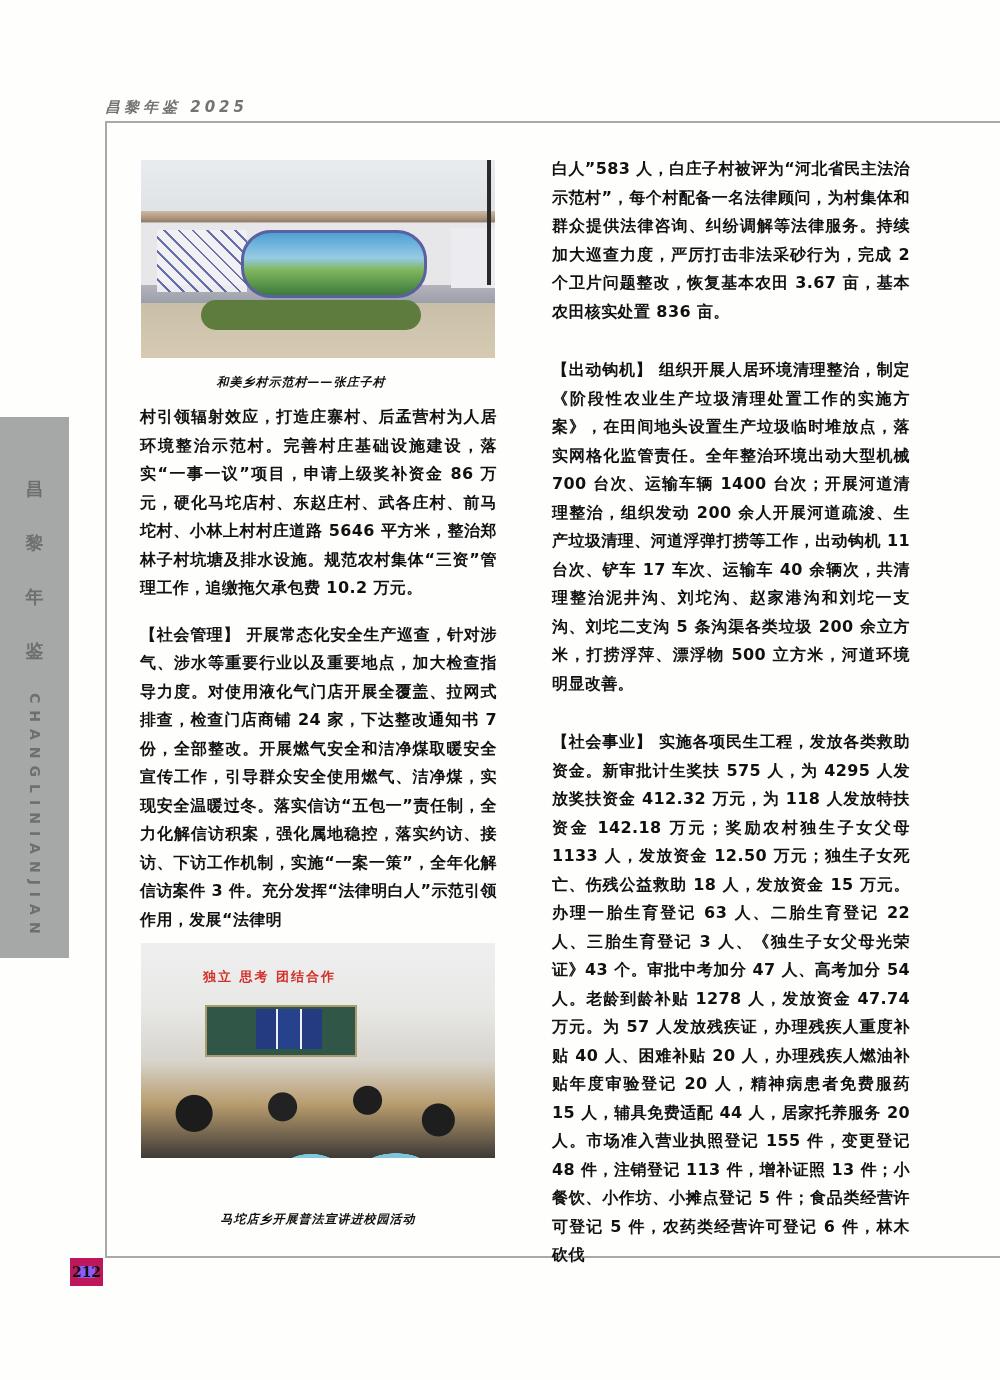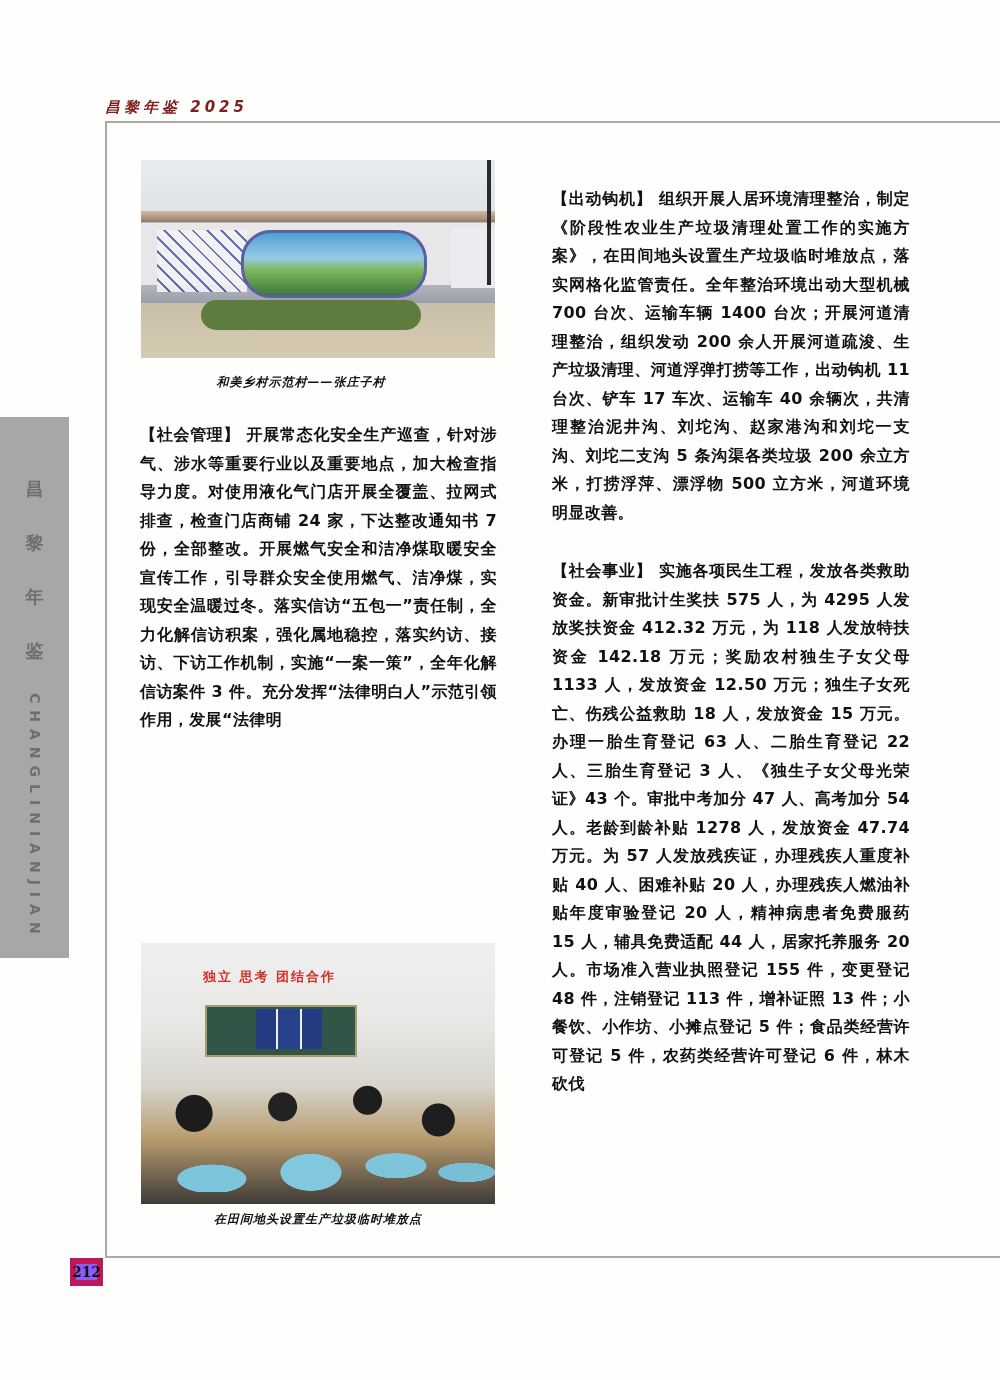--- a/index.html
+++ b/index.html
@@ -5,21 +5,21 @@
   html, body { margin: 0; padding: 0; }
   body {
     width: 1000px; height: 1380px; position: relative; overflow: hidden;
     background: #fefefd;
     font-family: "DejaVu Sans", "Liberation Sans", sans-serif;
     color: #111;
   }
   .running-head {
     position: absolute; left: 105px; top: 98px;
     font-size: 15px; font-weight: bold; font-style: italic; letter-spacing: 4px;
-    color: #7f1d1d;
+    color: #737373;
     text-align: center;
   }
   .frame-top {
     position: absolute; left: 105px; top: 121px; width: 895px; height: 2px;
     background: #a9a9a9;
   }
   .frame-left {
     position: absolute; left: 105px; top: 121px; width: 2px; height: 1137px;
     background: #a9a9a9;
   }
@@ -37,21 +37,21 @@
     margin-top: 14px; display: flex; flex-direction: column; gap: 30px; align-items: center;
     padding-top: 46px;
   }
   .side-tab .en {
     color: #6f6f6f; font-weight: bold; font-size: 14px; margin-top: 30px;
     writing-mode: vertical-rl; letter-spacing: 7px;
     font-family: "DejaVu Sans", sans-serif;
   }
   .page-number {
     position: absolute; left: 70px; top: 1258px; width: 33px; height: 28px;
-    background: #8b5cf6; border: 6px solid #be185d;
+    background: #8b5cf6; border: 8px solid #be185d;
     font-family: "DejaVu Serif", serif; font-weight: bold; font-size: 14px;
     display: flex; align-items: center; justify-content: center; box-sizing: border-box;
   }
   .col-left { position: absolute; left: 140px; width: 357px; }
   .col-right { position: absolute; left: 552px; width: 358px; }
   .para {
     font-size: 16px; line-height: 28.5px; font-weight: bold; text-align: justify;
     margin: 0; letter-spacing: 0.4px;
   }
   .para .label { font-weight: bold; }
@@ -80,21 +80,21 @@
   .mural-grass {
     position: absolute; left: 60px; top: 140px; width: 220px; height: 30px;
     background: #5f7c3f; border-radius: 20px;
   }
   .mural-house {
     position: absolute; left: 310px; top: 68px; width: 44px; height: 60px; background: #ecebef;
   }
   .mural-pole { position: absolute; left: 346px; top: 0; width: 4px; height: 125px; background: #2a2a2a; }
   
   .photo-class {
-    left: 141px; top: 943px; width: 354px; height: 261px;
+    left: 141px; top: 943px; width: 354px; height: 215px;
     background: linear-gradient(to bottom, #efeff0 0%, #e8e8e6 30%, #d7d4cc 55%, #b89c6e 75%, #3e3a37 100%);
   }
   .board {
     position: absolute; left: 64px; top: 62px; width: 148px; height: 48px; background: #2f5647;
     border: 2px solid #ad9a6c;
   }
   .screen {
     position: absolute; left: 115px; top: 66px; width: 66px; height: 40px;
     background: linear-gradient(90deg, #243b82 0 30%, #f0f0f0 30% 34%, #27428c 34% 66%, #f0f0f0 66% 70%, #243b82 70%);
   }
@@ -138,27 +138,29 @@
 <div class="photo photo-mural">
   <div class="mural-stones"></div>
   <div class="mural-panel"></div>
   <div class="mural-grass"></div>
   <div class="mural-house"></div>
   <div class="mural-pole"></div>
 </div>
 <div class="caption" style="left:124px; top:374px; width:354px;">和美乡村示范村——张庄子村</div>
 
 <div class="col-left" style="top:403px;">
+  <p class="para">村引领辐射效应，打造庄寨村、后孟营村为人居环境整治示范村。完善村庄基础设施建设，落实“一事一议”项目，申请上级奖补资金 86 万元，硬化马坨店村、东赵庄村、武各庄村、前马坨村、小林上村村庄道路 5646 平方米，整治郑林子村坑塘及排水设施。规范农村集体“三资”管理工作，追缴拖欠承包费 10.2 万元。</p>
   <p class="para" style="margin-top:18px;"><span class="label">【社会管理】</span><span> 开展常态化安全生产巡查，针对涉气、涉水等重要行业以及重要地点，加大检查指导力度。对使用液化气门店开展全覆盖、拉网式排查，检查门店商铺 24 家，下达整改通知书 7 份，全部整改。开展燃气安全和洁净煤取暖安全宣传工作，引导群众安全使用燃气、洁净煤，实现安全温暖过冬。落实信访“五包一”责任制，全力化解信访积案，强化属地稳控，落实约访、接访、下访工作机制，实施“一案一策”，全年化解信访案件 3 件。充分发挥“法律明白人”示范引领作用，发展“法律明</span></p>
 </div>
 
 <div class="photo photo-class">
   <div class="slogan">独立 思考      团结合作</div>
   <div class="board"></div>
   <div class="screen"></div>
   <div class="students"></div>
 </div>
-<div class="caption" style="left:141px; top:1211px; width:354px;">在田间地头设置生产垃圾临时堆放点</div>
+<div class="caption" style="left:141px; top:1211px; width:354px;">马坨店乡开展普法宣讲进校园活动</div>
 
 <div class="col-right" style="top:155px;">
+  <p class="para">白人”583 人，白庄子村被评为“河北省民主法治示范村”，每个村配备一名法律顾问，为村集体和群众提供法律咨询、纠纷调解等法律服务。持续加大巡查力度，严厉打击非法采砂行为，完成 2 个卫片问题整改，恢复基本农田 3.67 亩，基本农田核实处置 836 亩。</p>
   <p class="para" style="margin-top:30px;"><span class="label">【出动钩机】</span><span> 组织开展人居环境清理整治，制定《阶段性农业生产垃圾清理处置工作的实施方案》，在田间地头设置生产垃圾临时堆放点，落实网格化监管责任。全年整治环境出动大型机械 700 台次、运输车辆 1400 台次；开展河道清理整治，组织发动 200 余人开展河道疏浚、生产垃圾清理、河道浮弹打捞等工作，出动钩机 11 台次、铲车 17 车次、运输车 40 余辆次，共清理整治泥井沟、刘坨沟、赵家港沟和刘坨一支沟、刘坨二支沟 5 条沟渠各类垃圾 200 余立方米，打捞浮萍、漂浮物 500 立方米，河道环境明显改善。</span></p>
   <p class="para" style="margin-top:30px;"><span class="label">【社会事业】</span><span> 实施各项民生工程，发放各类救助资金。新审批计生奖扶 575 人，为 4295 人发放奖扶资金 412.32 万元，为 118 人发放特扶资金 142.18 万元；奖励农村独生子女父母 1133 人，发放资金 12.50 万元；独生子女死亡、伤残公益救助 18 人，发放资金 15 万元。办理一胎生育登记 63 人、二胎生育登记 22 人、三胎生育登记 3 人、《独生子女父母光荣证》43 个。审批中考加分 47 人、高考加分 54 人。老龄到龄补贴 1278 人，发放资金 47.74 万元。为 57 人发放残疾证，办理残疾人重度补贴 40 人、困难补贴 20 人，办理残疾人燃油补贴年度审验登记 20 人，精神病患者免费服药 15 人，辅具免费适配 44 人，居家托养服务 20 人。市场准入营业执照登记 155 件，变更登记 48 件，注销登记 113 件，增补证照 13 件；小餐饮、小作坊、小摊点登记 5 件；食品类经营许可登记 5 件，农药类经营许可登记 6 件，林木砍伐</span></p>
 </div>
 
 </body></html>

